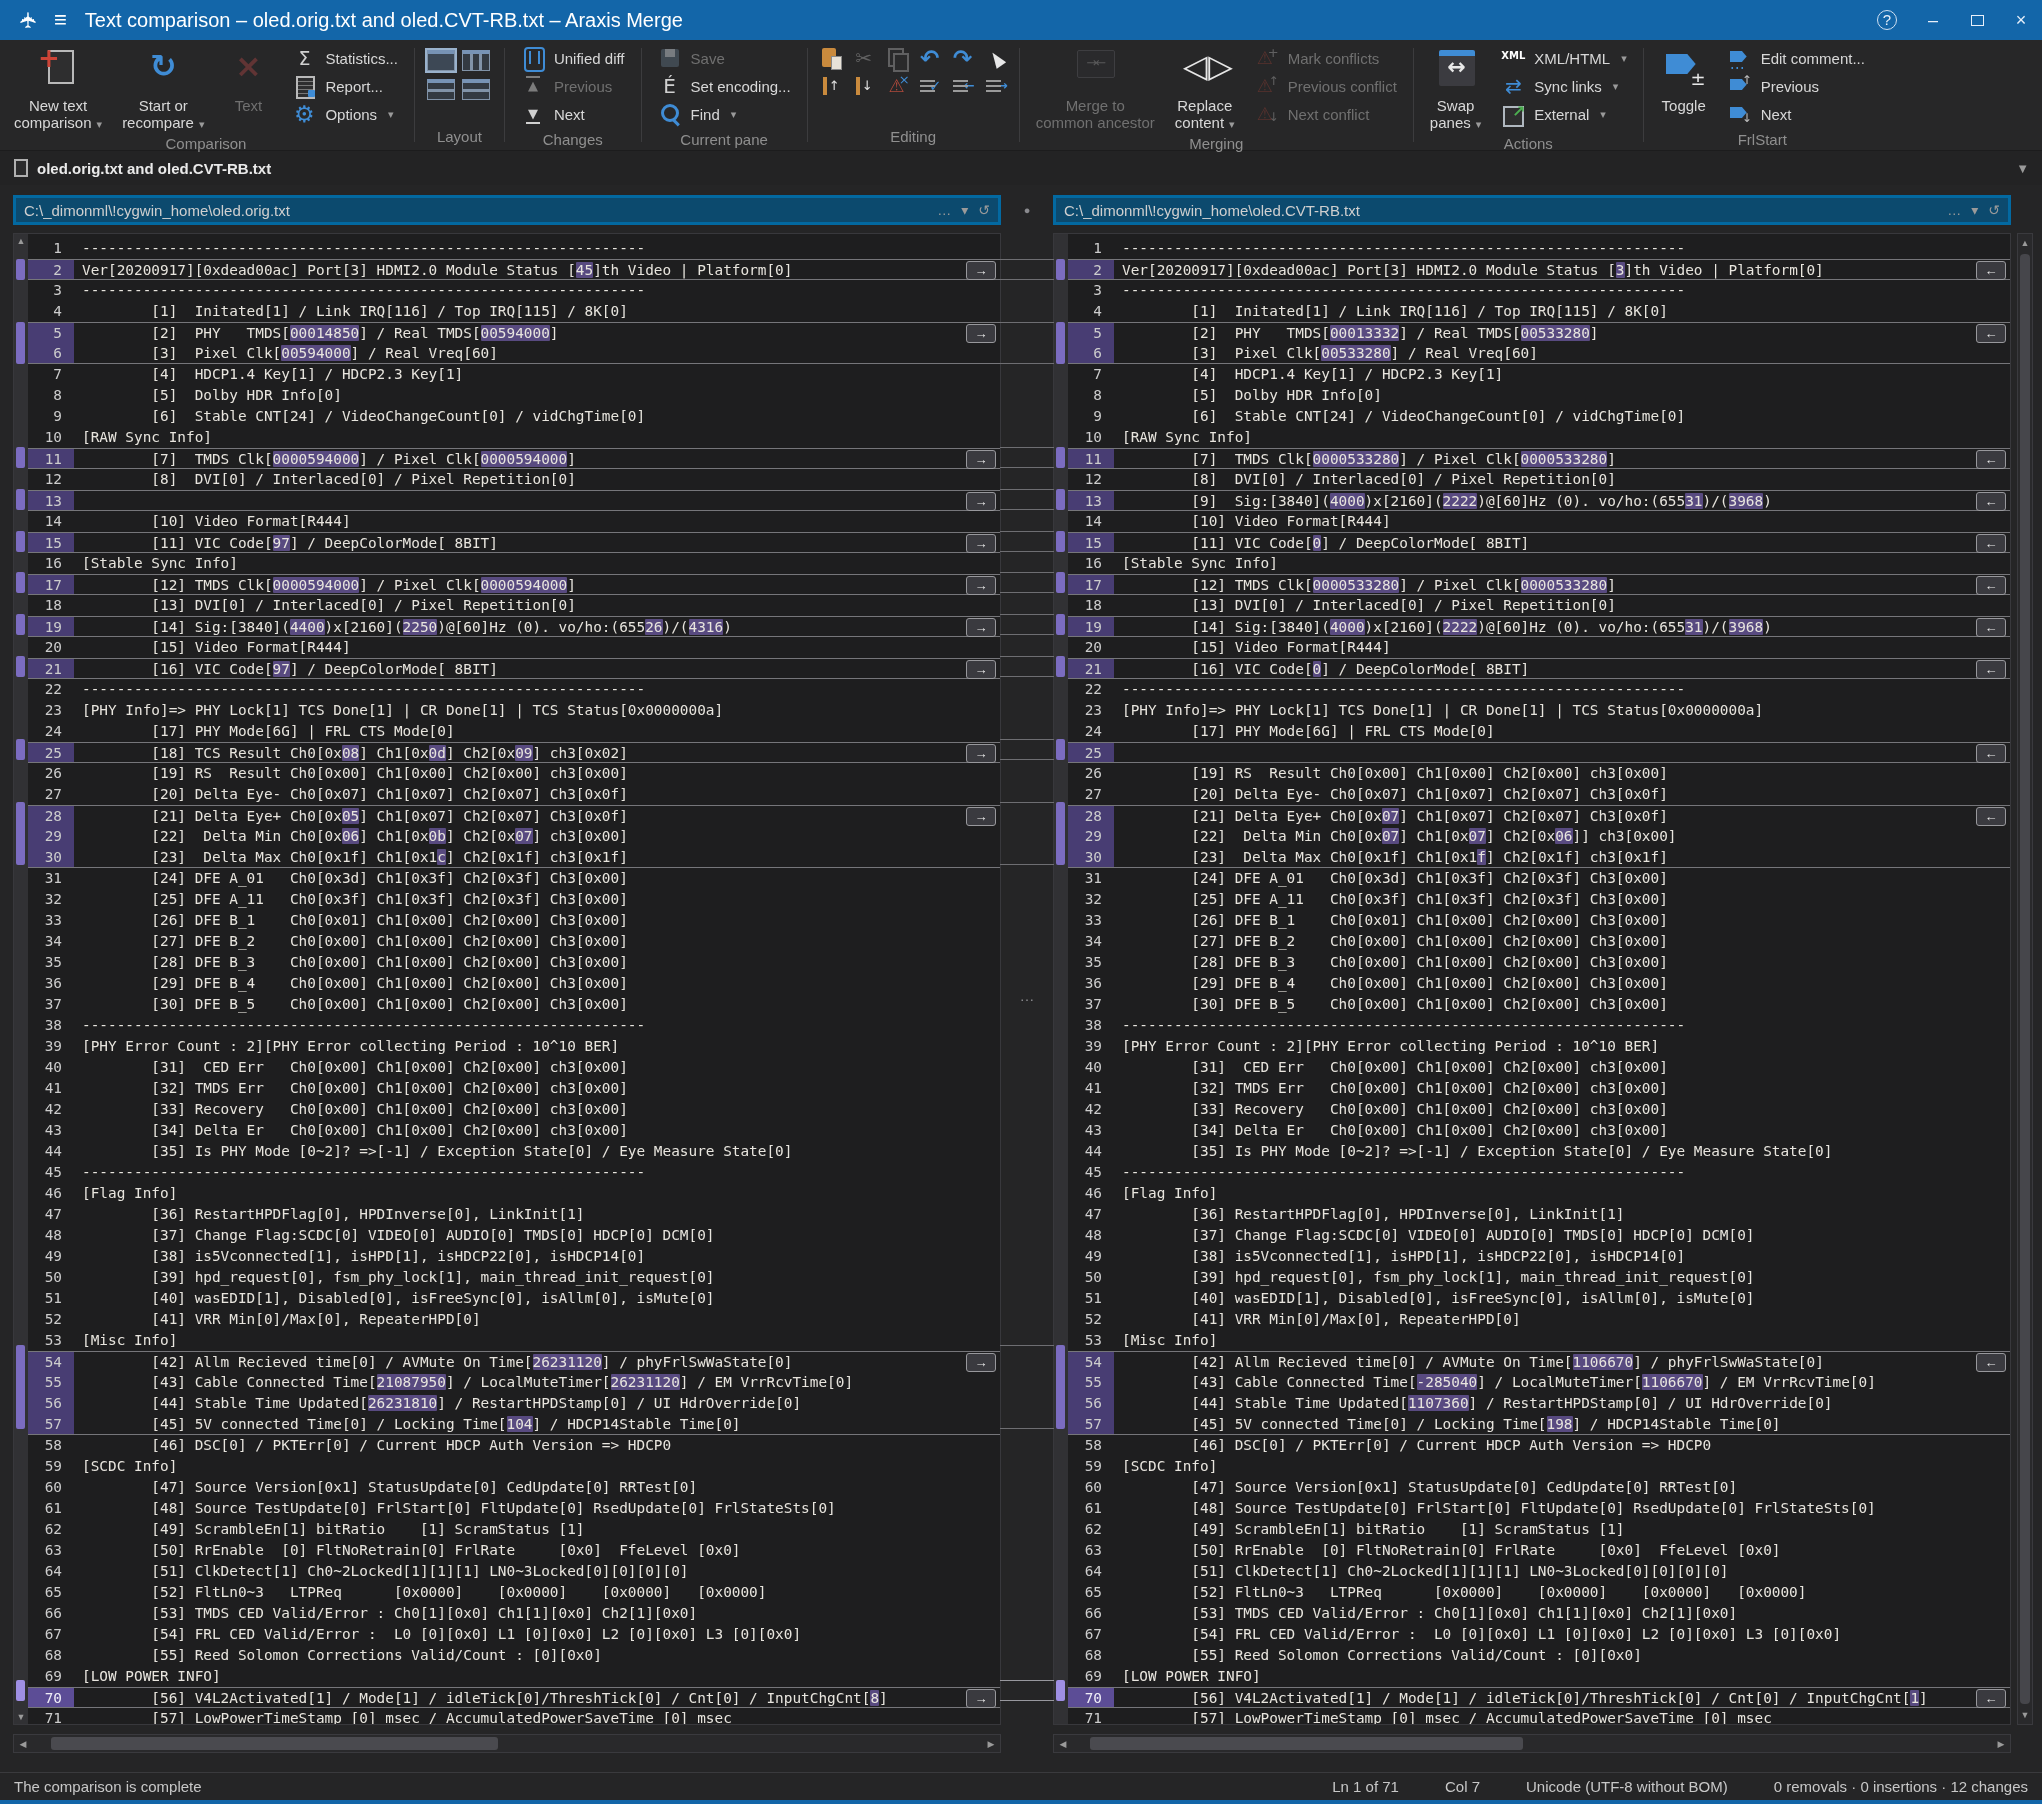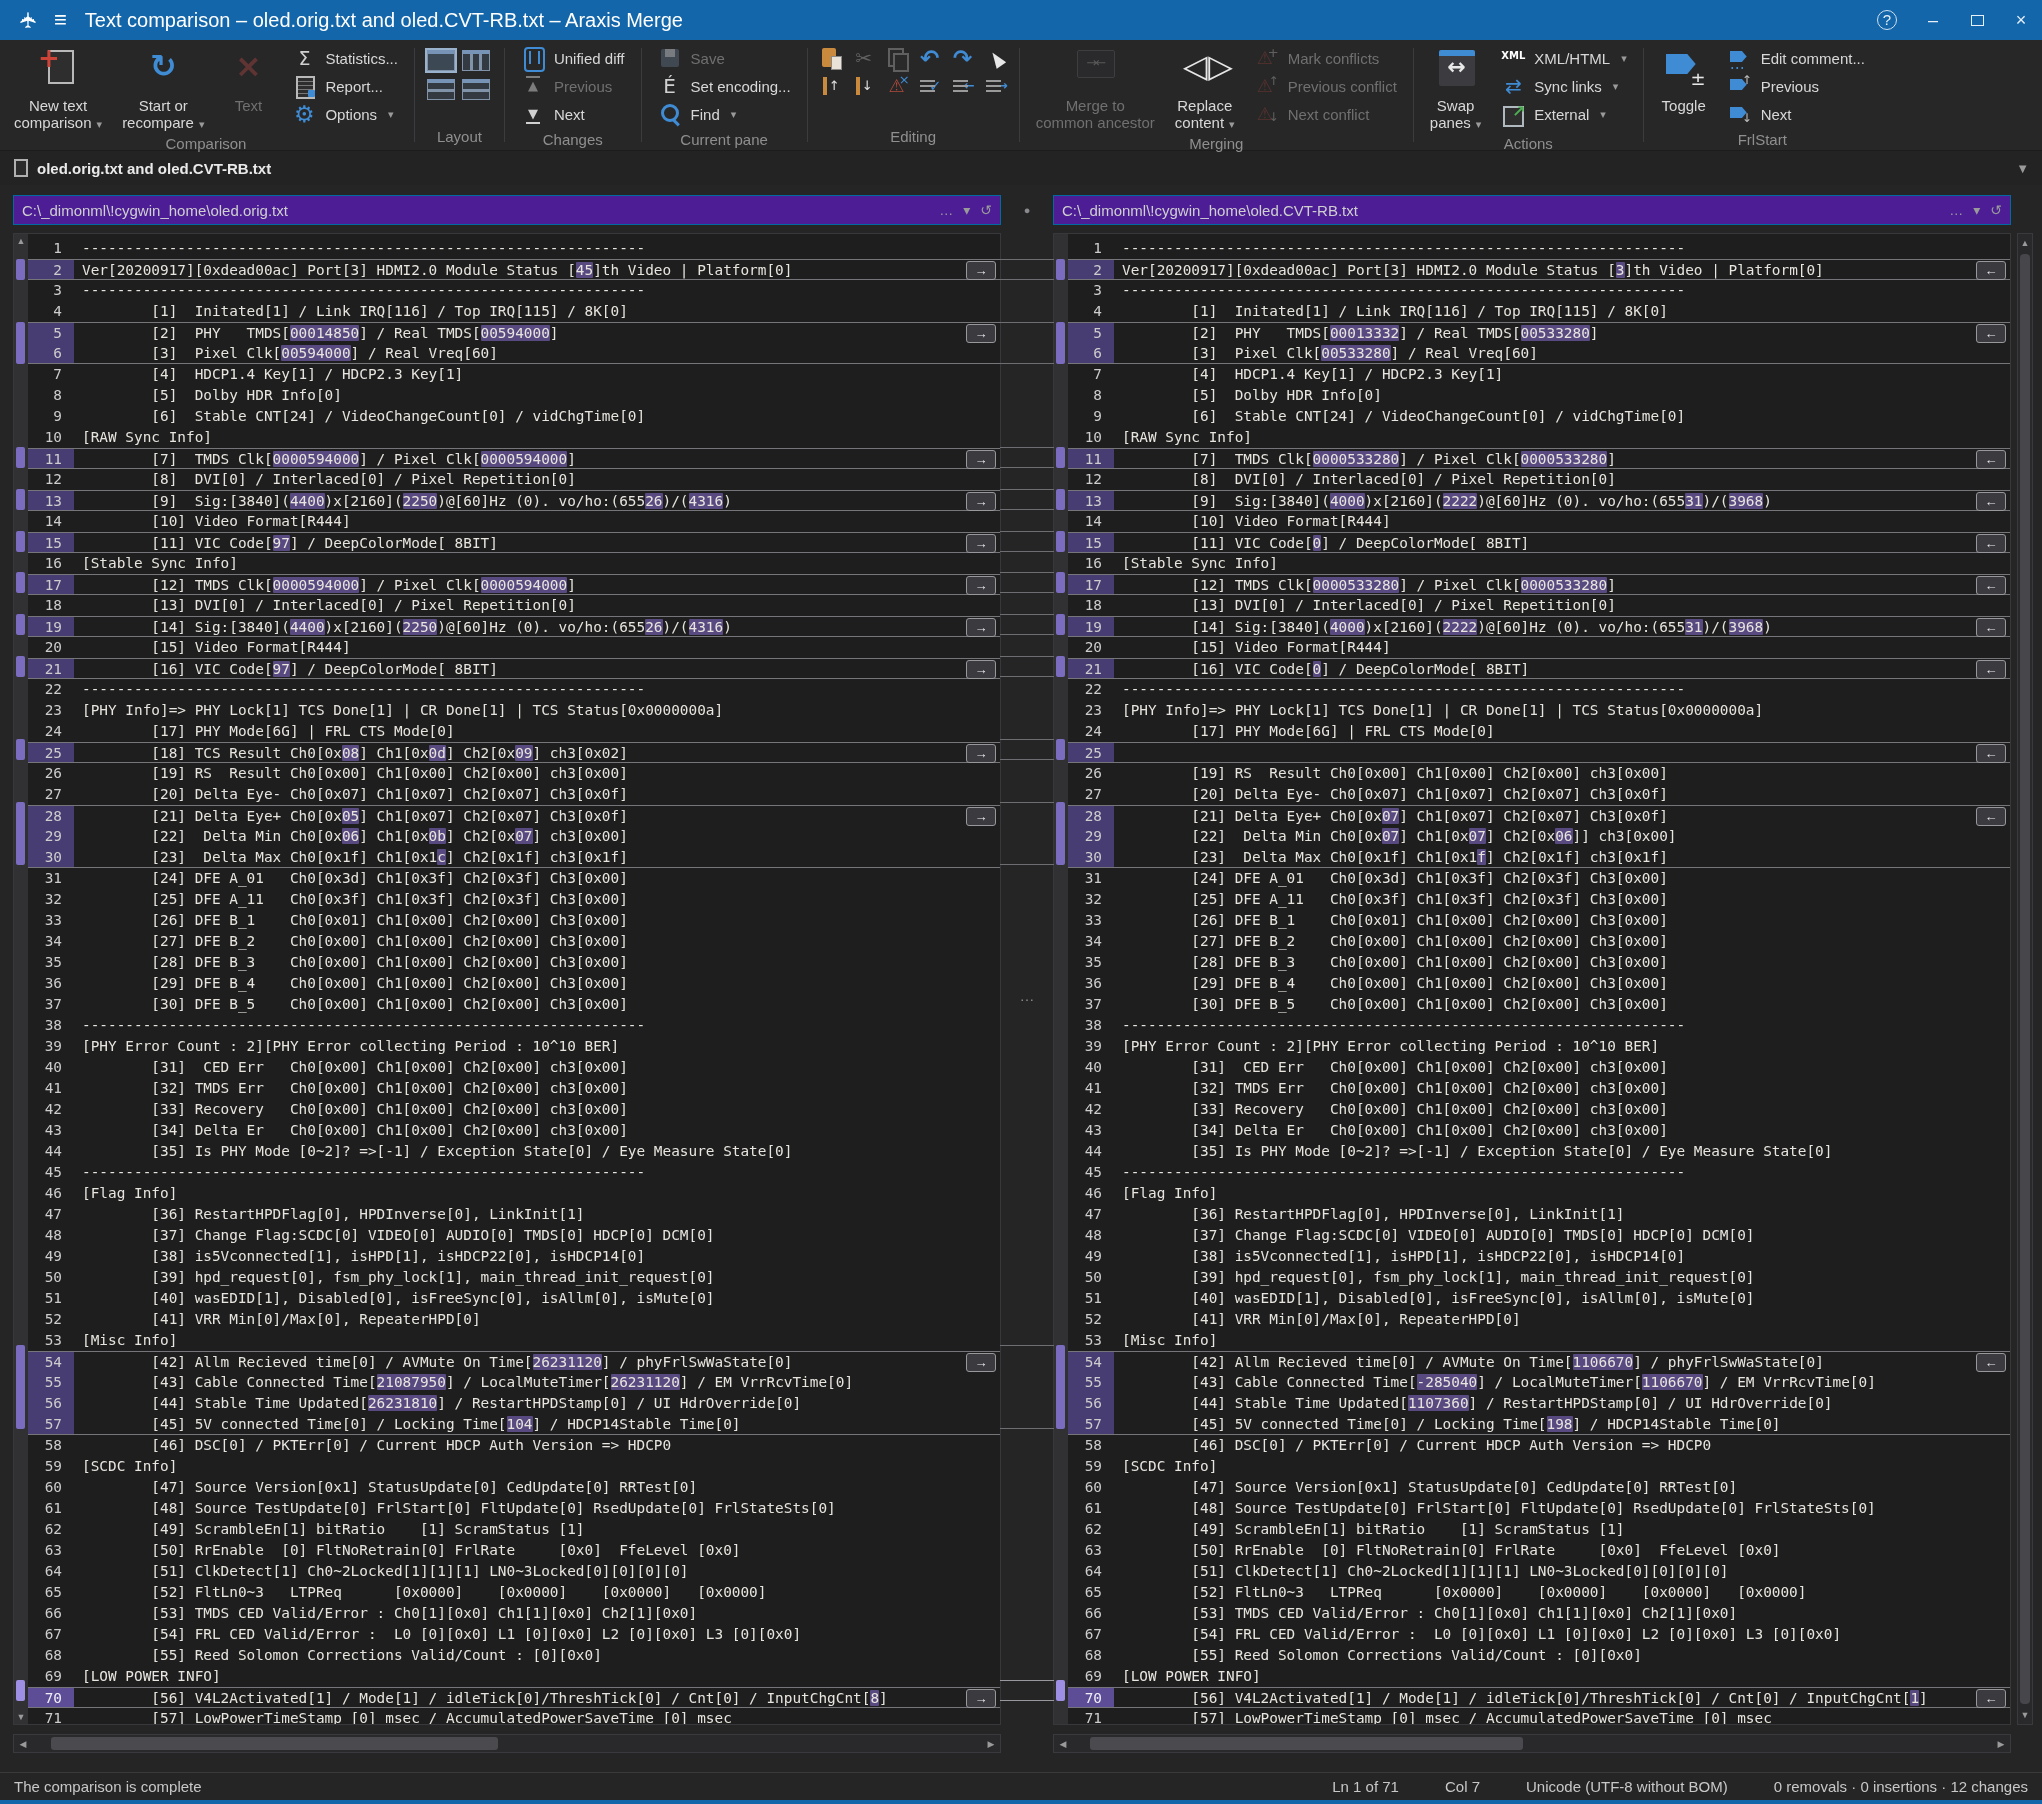--- a/index.html
+++ b/index.html
@@ -103,21 +103,21 @@
   .lay.sel { outline:2px solid #9ab2cc; background:#3d4855; }
 
   
   .tabrow { height:34px; background:#232324; display:flex; align-items:center; padding:0 14px; gap:9px; }
   .tabdoc { position:relative; width:14px; height:18px; border:2px solid #b0b0b0; background:#2b2b2c; }
   .tabname { font-size:15px; font-weight:bold; color:#eaeaea; }
   .tabchev { margin-left:auto; color:#9a9a9a; font-size:13px; }
 
   
   .pathrow { display:flex; margin:10px 0 8px 13px; }
-  .pathbar { height:30px; background:#4c1d95; border:1px solid #0369a1; display:flex; align-items:center; padding:0 8px; }
+  .pathbar { height:30px; background:#0c4a6e; border:3px solid #0369a1; display:flex; align-items:center; padding:0 8px; }
   .pathbar.pl { width:988px; } .pathbar.pr { width:958px; }
   .ptext { font-size:15px; color:#cfcfcf; white-space:pre; overflow:hidden; flex:1; }
   .picons { display:flex; gap:10px; color:#9a9a9a; font-size:14px; }
   .gapcell { width:52px; display:flex; align-items:center; justify-content:center; color:#8a8a8e; font-size:11px; }
 
   
   .panes { display:flex; margin-left:13px; }
   .pane { height:1492px; background:#1e1e1f; border:1px solid #38383c; display:flex; }
   .pane.left { width:988px; } .pane.right { width:958px; }
   .strip { width:14px; background:#313134; position:relative; flex:none; }
@@ -486,21 +486,20 @@
           <span class="ln">11</span>
           <span class="code">        [7]  TMDS Clk[<span class="hl">0000594000</span>] / Pixel Clk[<span class="hl">0000594000</span>]</span>
           <span class="mbtn">→</span>
         </div>
         <div class="row">
           <span class="ln">12</span>
           <span class="code">        [8]  DVI[0] / Interlaced[0] / Pixel Repetition[0]</span>
         </div>
         <div class="row chg bt bb">
           <span class="ln">13</span>
-          <span class="code">        [9]  Sig:[3840](<span class="hl">4400</span>)x[2160](<span class="hl">2250</span>)@[60]Hz (0). vo/ho:(655<span class="hl">26</span>)/(<span class="hl">4316</span>)</span>
           <span class="mbtn">→</span>
         </div>
         <div class="row">
           <span class="ln">14</span>
           <span class="code">        [10] Video Format[R444]</span>
         </div>
         <div class="row chg bt bb">
           <span class="ln">15</span>
           <span class="code">        [11] VIC Code[<span class="hl">97</span>] / DeepColorMode[ 8BIT]</span>
           <span class="mbtn">→</span>

